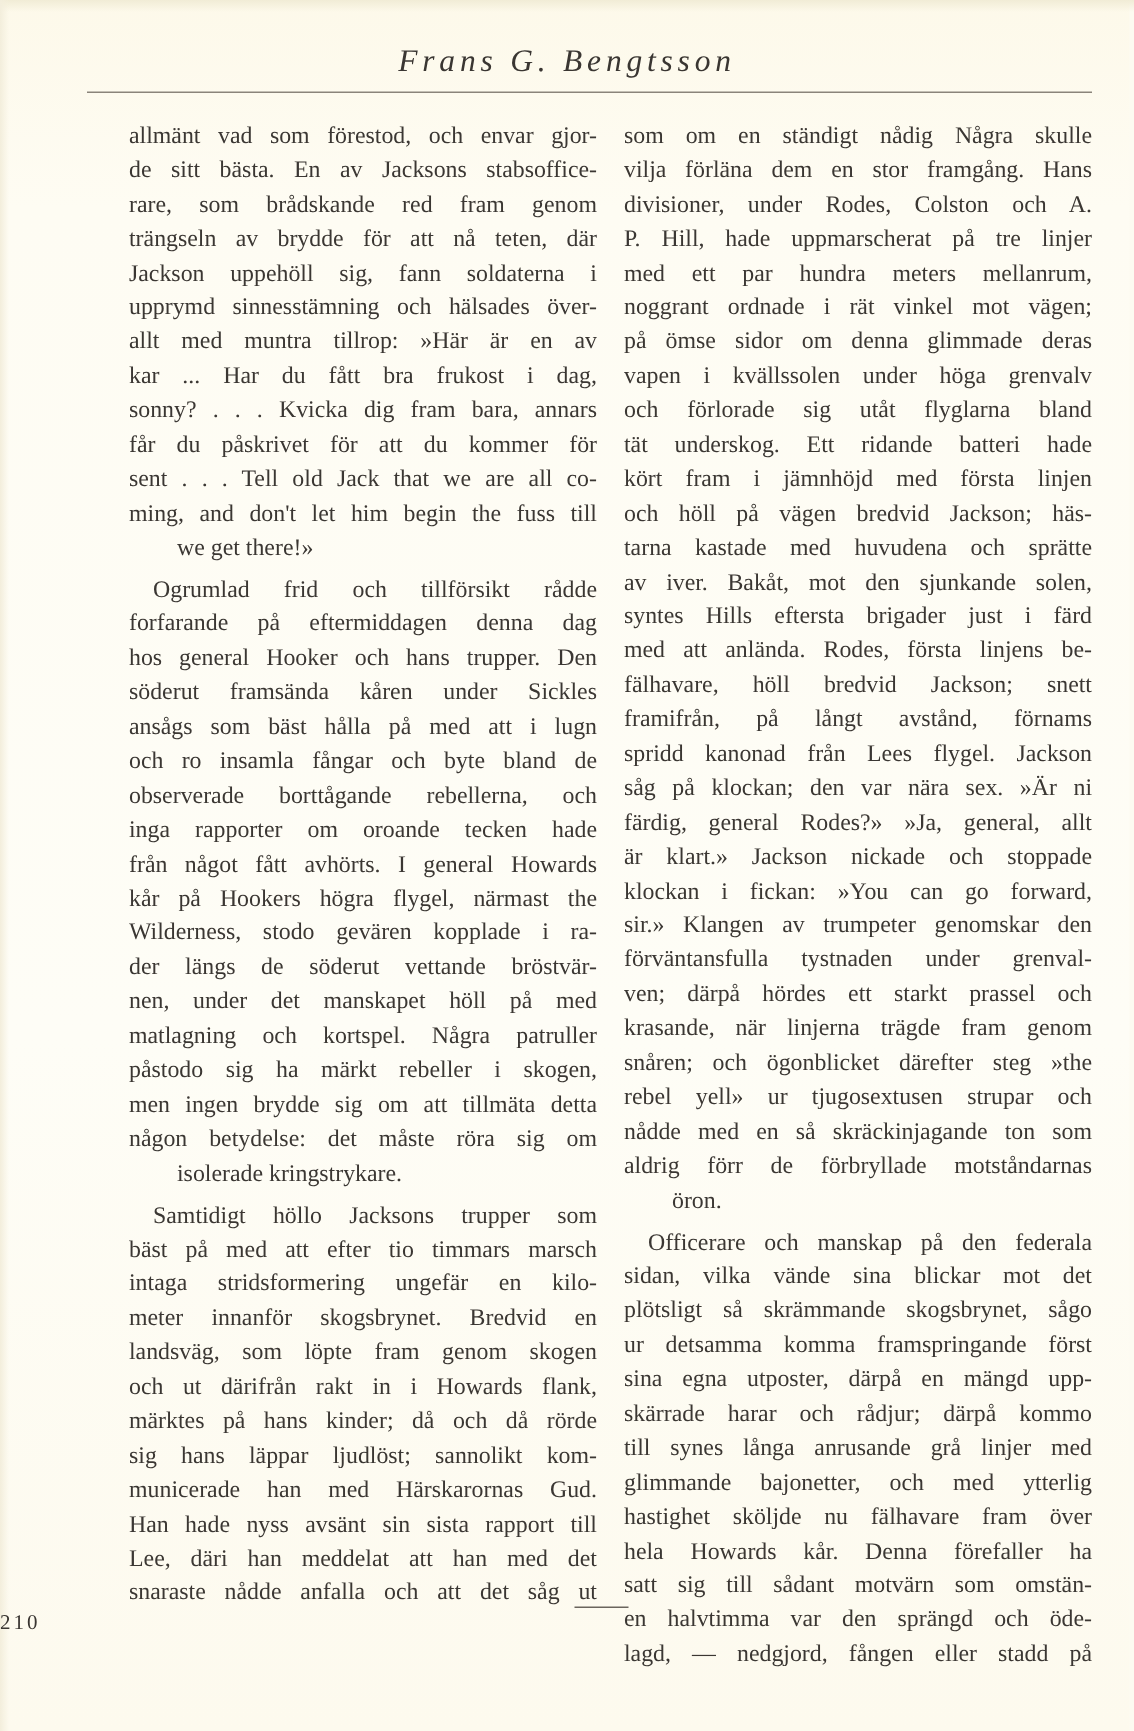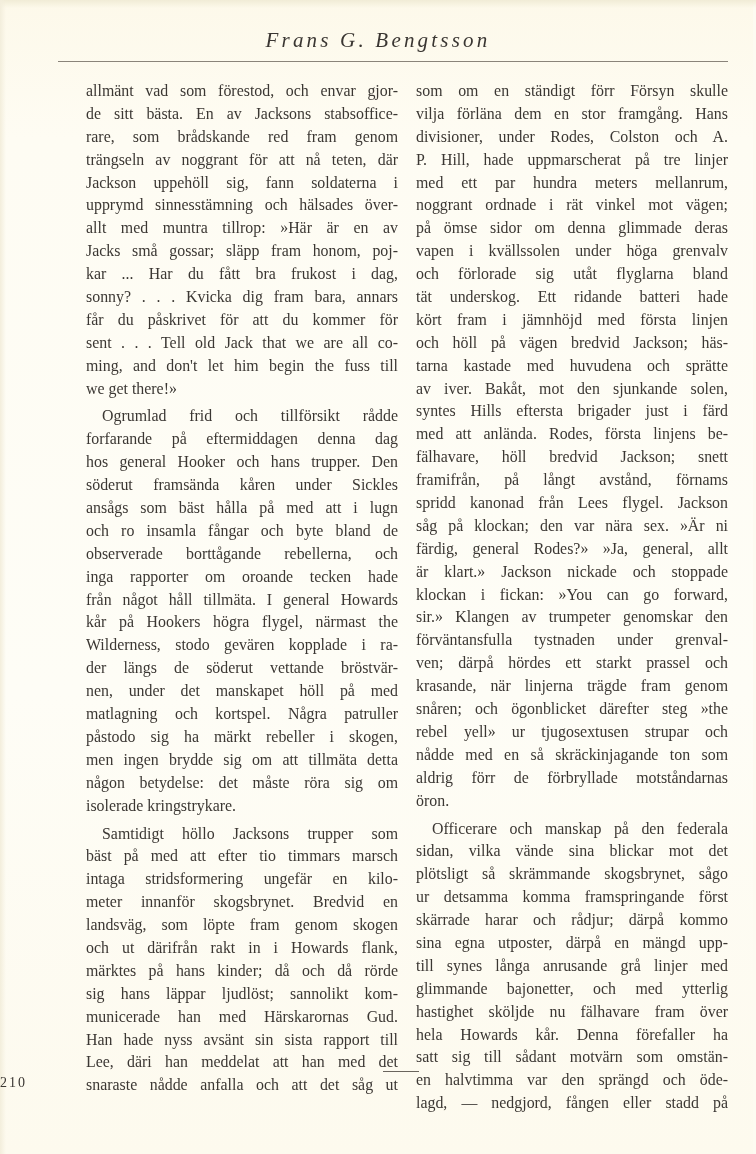--- a/index.html
+++ b/index.html
@@ -62,20 +62,21 @@
     .col-right { left: 416px; }
     .line {
       display: block;
       white-space: nowrap;
       text-align: justify;
       text-align-last: justify;
       height: 22.9px;
     }
     .line.last {
       text-align-last: left;
+      margin-left: 32px;
     }
     .line.indent {
       padding-left: 16px;
     }
     .para-gap {
       display: block;
       height: 5px;
     }
     .folio-rule {
       position: absolute;
@@ -101,41 +102,40 @@
   <div class="page-edge-top"></div>
   <div class="page-edge-left"></div>
 
   <div class="running-head">Frans G. Bengtsson</div>
   <div class="head-rule"></div>
 
   <div class="column col-left" id="col-left">
       <span class="line">allmänt vad som förestod, och envar gjor-</span>
       <span class="line">de sitt bästa. En av Jacksons stabsoffice-</span>
       <span class="line">rare, som brådskande red fram genom</span>
-      <span class="line">trängseln av noggrant för att nå teten, där</span>
+      <span class="line">trängseln av brydde för att nå teten, där</span>
       <span class="line">Jackson uppehöll sig, fann soldaterna i</span>
       <span class="line">upprymd sinnesstämning och hälsades över-</span>
       <span class="line">allt med muntra tillrop: »Här är en av</span>
-      <span class="line">Jacks små gossar; släpp fram honom, poj-</span>
       <span class="line">kar ... Har du fått bra frukost i dag,</span>
       <span class="line">sonny? . . . Kvicka dig fram bara, annars</span>
       <span class="line">får du påskrivet för att du kommer för</span>
       <span class="line">sent . . . Tell old Jack that we are all co-</span>
       <span class="line">ming, and don't let him begin the fuss till</span>
       <span class="line last">we get there!»</span>
       <span class="para-gap"></span>
       <span class="line indent">Ogrumlad frid och tillförsikt rådde</span>
       <span class="line">forfarande på eftermiddagen denna dag</span>
       <span class="line">hos general Hooker och hans trupper. Den</span>
       <span class="line">söderut framsända kåren under Sickles</span>
       <span class="line">ansågs som bäst hålla på med att i lugn</span>
       <span class="line">och ro insamla fångar och byte bland de</span>
       <span class="line">observerade borttågande rebellerna, och</span>
       <span class="line">inga rapporter om oroande tecken hade</span>
-      <span class="line">från något håll tillmäta. I general Howards</span>
+      <span class="line">från något fått avhörts. I general Howards</span>
       <span class="line">kår på Hookers högra flygel, närmast the</span>
       <span class="line">Wilderness, stodo gevären kopplade i ra-</span>
       <span class="line">der längs de söderut vettande bröstvär-</span>
       <span class="line">nen, under det manskapet höll på med</span>
       <span class="line">matlagning och kortspel. Några patruller</span>
       <span class="line">påstodo sig ha märkt rebeller i skogen,</span>
       <span class="line">men ingen brydde sig om att tillmäta detta</span>
       <span class="line">någon betydelse: det måste röra sig om</span>
       <span class="line last">isolerade kringstrykare.</span>
       <span class="para-gap"></span>
@@ -146,21 +146,21 @@
       <span class="line">landsväg, som löpte fram genom skogen</span>
       <span class="line">och ut därifrån rakt in i Howards flank,</span>
       <span class="line">märktes på hans kinder; då och då rörde</span>
       <span class="line">sig hans läppar ljudlöst; sannolikt kom-</span>
       <span class="line">municerade han med Härskarornas Gud.</span>
       <span class="line">Han hade nyss avsänt sin sista rapport till</span>
       <span class="line">Lee, däri han meddelat att han med det</span>
       <span class="line">snaraste nådde anfalla och att det såg ut</span>
     </div>
   <div class="column col-right" id="col-right">
-      <span class="line">som om en ständigt förr Försyn skulle</span>
+      <span class="line">som om en ständigt nådig Några skulle</span>
       <span class="line">vilja förläna dem en stor framgång. Hans</span>
       <span class="line">divisioner, under Rodes, Colston och A.</span>
       <span class="line">P. Hill, hade uppmarscherat på tre linjer</span>
       <span class="line">med ett par hundra meters mellanrum,</span>
       <span class="line">noggrant ordnade i rät vinkel mot vägen;</span>
       <span class="line">på ömse sidor om denna glimmade deras</span>
       <span class="line">vapen i kvällssolen under höga grenvalv</span>
       <span class="line">och förlorade sig utåt flyglarna bland</span>
       <span class="line">tät underskog. Ett ridande batteri hade</span>
       <span class="line">kört fram i jämnhöjd med första linjen</span>
@@ -183,22 +183,22 @@
       <span class="line">snåren; och ögonblicket därefter steg »the</span>
       <span class="line">rebel yell» ur tjugosextusen strupar och</span>
       <span class="line">nådde med en så skräckinjagande ton som</span>
       <span class="line">aldrig förr de förbryllade motståndarnas</span>
       <span class="line last">öron.</span>
       <span class="para-gap"></span>
       <span class="line indent">Officerare och manskap på den federala</span>
       <span class="line">sidan, vilka vände sina blickar mot det</span>
       <span class="line">plötsligt så skrämmande skogsbrynet, sågo</span>
       <span class="line">ur detsamma komma framspringande först</span>
+      <span class="line">sina egna utposter, därpå en mängd upp-</span>
       <span class="line">skärrade harar och rådjur; därpå kommo</span>
-      <span class="line">sina egna utposter, därpå en mängd upp-</span>
       <span class="line">till synes långa anrusande grå linjer med</span>
       <span class="line">glimmande bajonetter, och med ytterlig</span>
       <span class="line">hastighet sköljde nu fälhavare fram över</span>
       <span class="line">hela Howards kår. Denna förefaller ha</span>
       <span class="line">satt sig till sådant motvärn som omstän-</span>
       <span class="line">en halvtimma var den sprängd och öde-</span>
       <span class="line">lagd, — nedgjord, fången eller stadd på</span>
     </div>
 
   <div class="folio-rule"></div>

